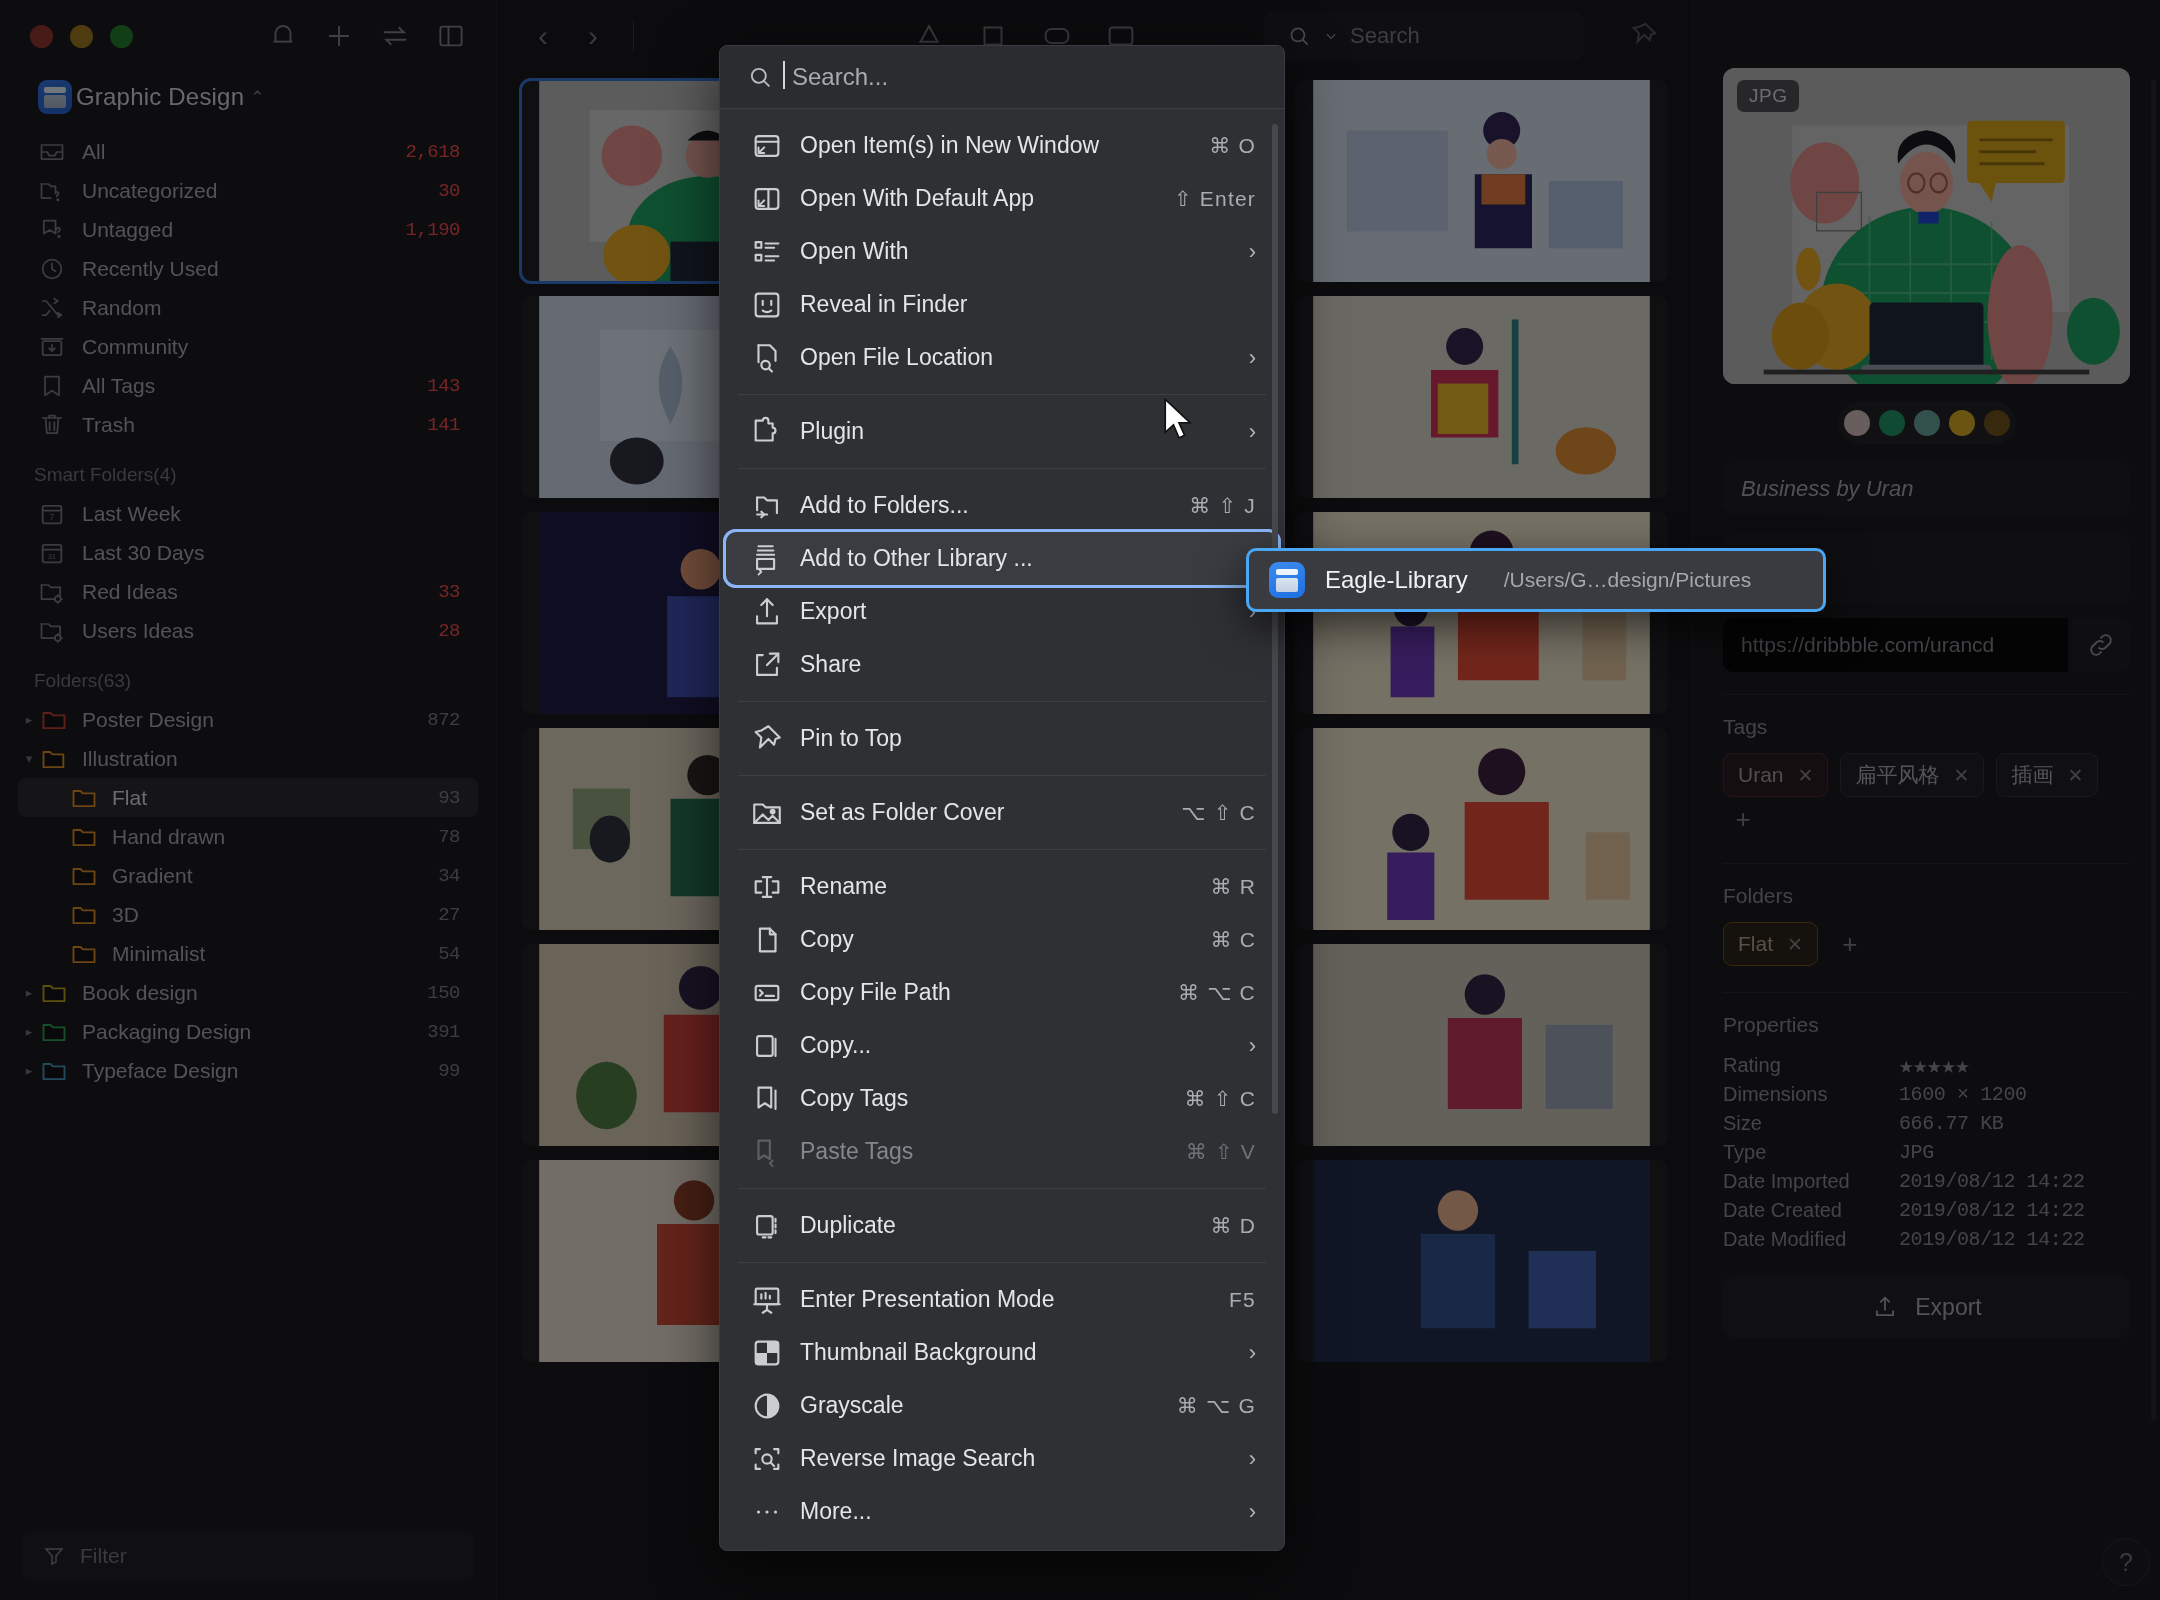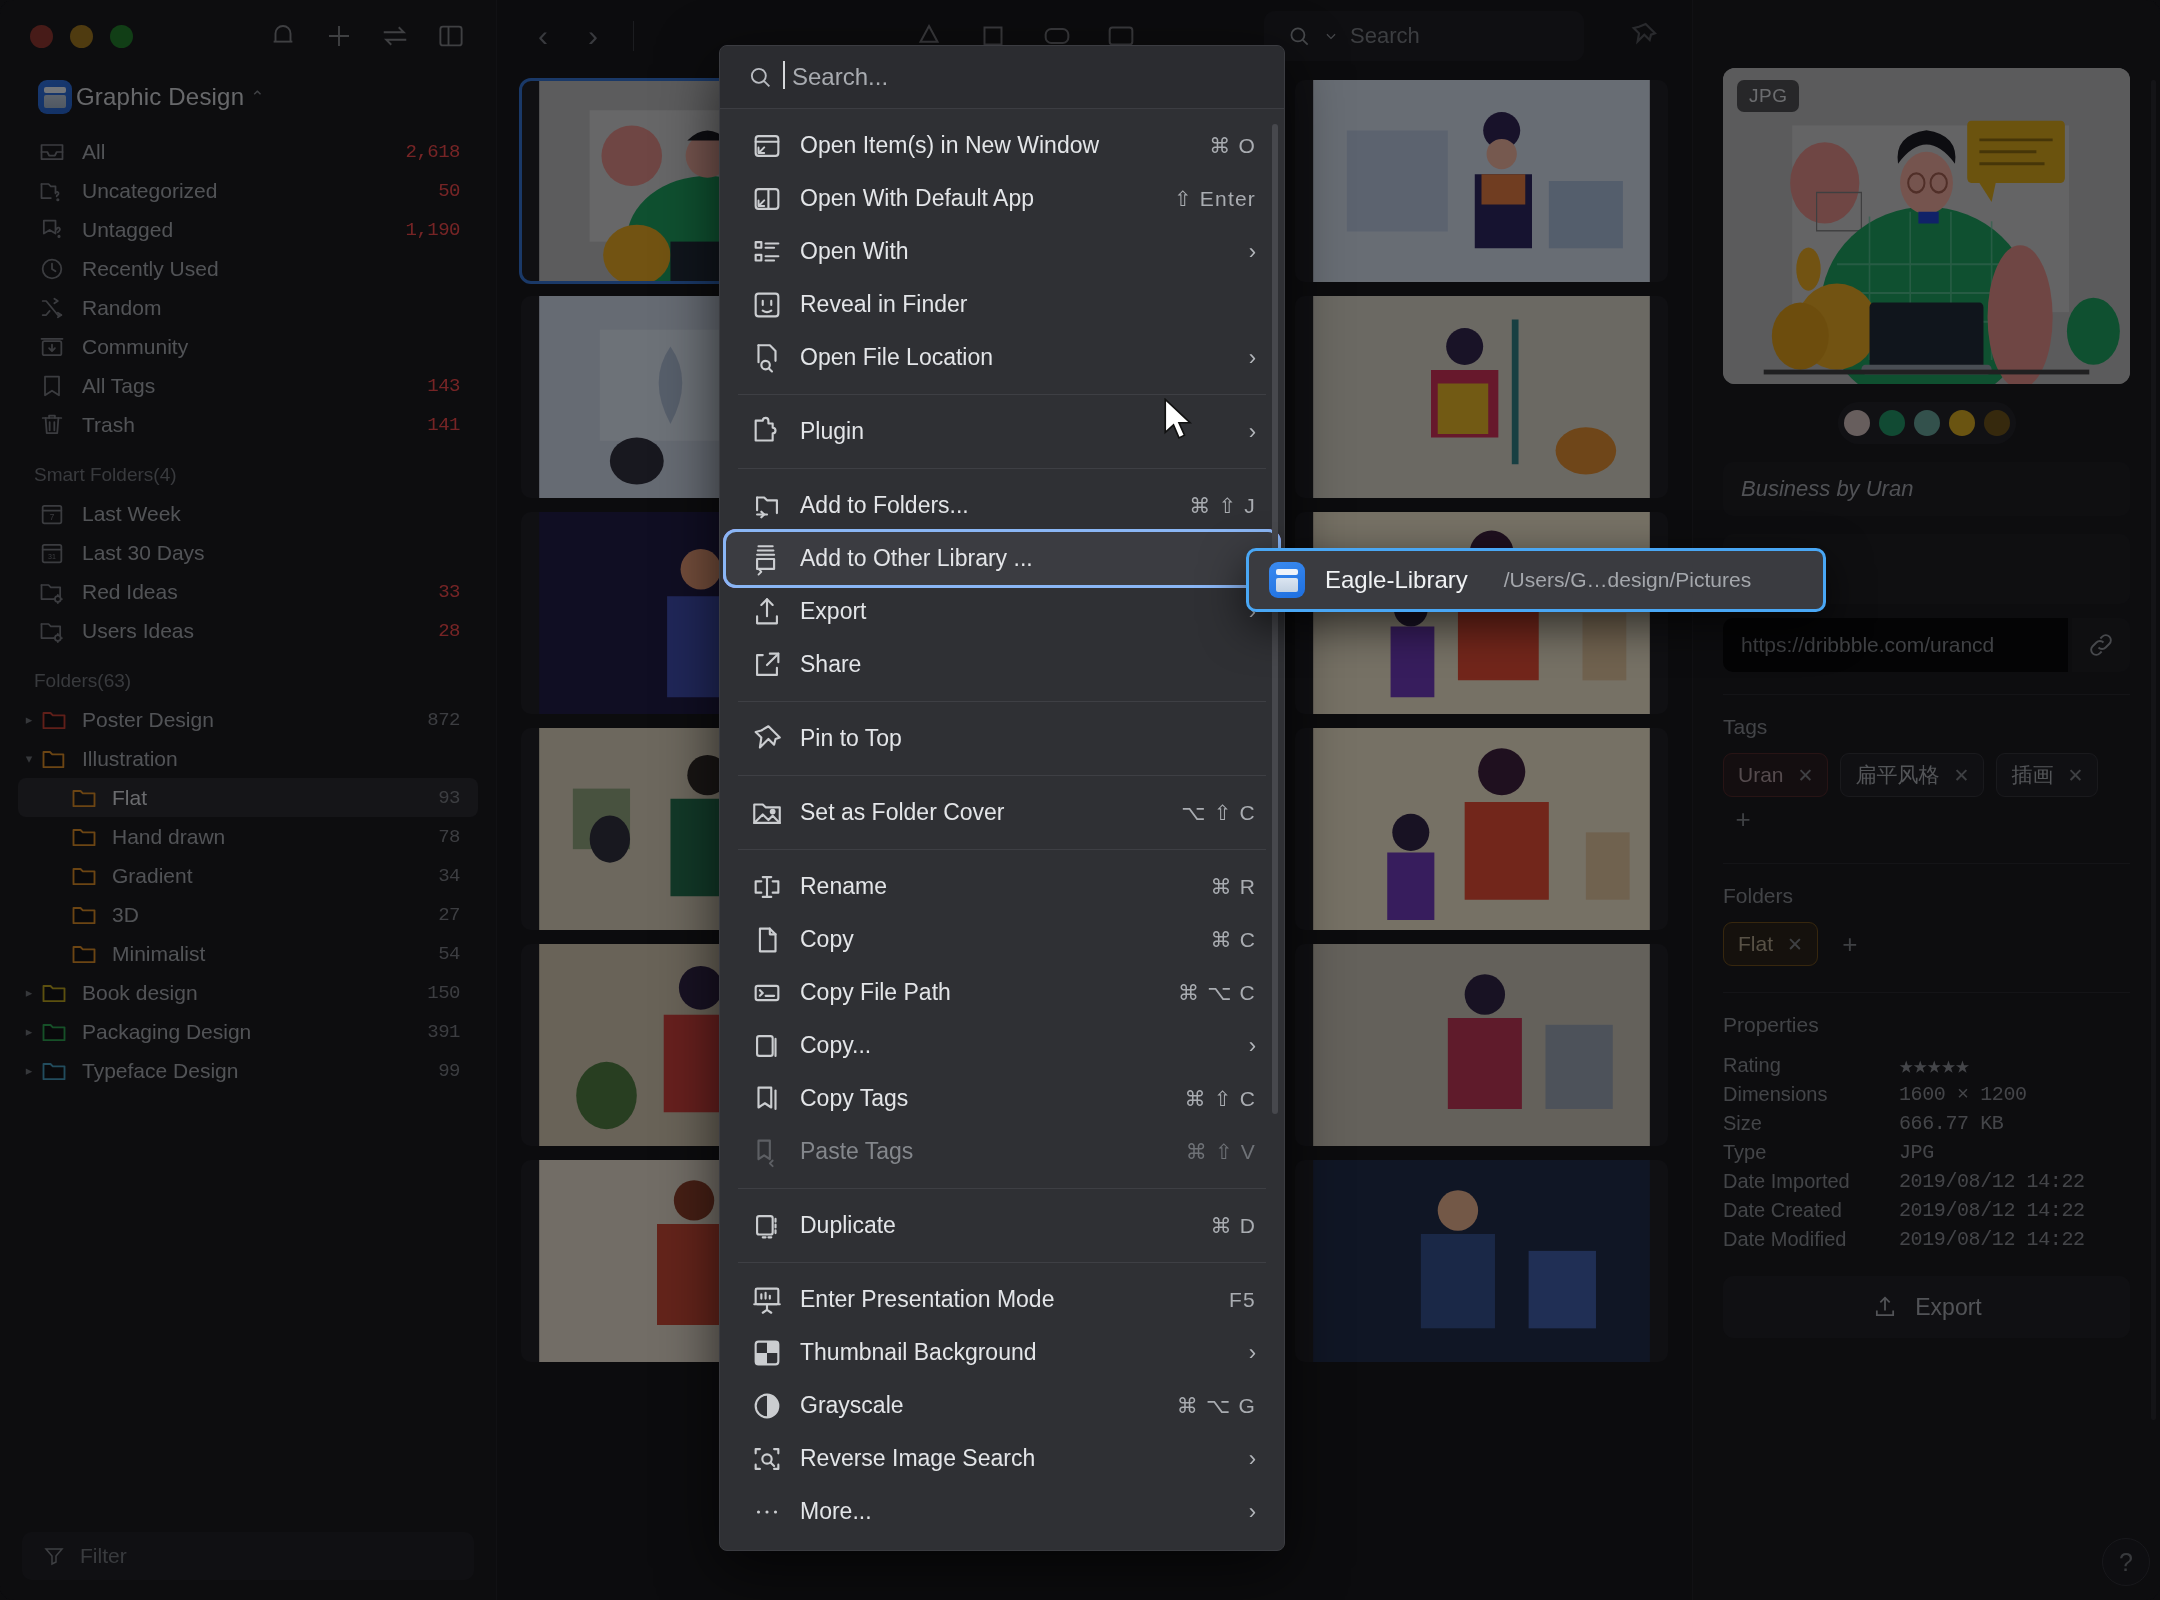--- a/index.html
+++ b/index.html
@@ -300,21 +300,21 @@
         <div class="navitem">
           <span class="ic">
             <svg viewBox="0 0 24 24" fill="none" stroke="#9a9da2" stroke-width="1.5" stroke-linecap="round" stroke-linejoin="round" style="width:100%;height:100%">
               <path d="M3 6h6l2 2h4v5"></path>
               <path d="M3 6v12h8"></path>
               <path d="M16 16.5c0-1 1.5-1 1.5-2a1.3 1.3 0 1 0-2.5-.4"></path>
               <circle cx="17" cy="19.5" r=".6" fill="#9a9da2"></circle>
             </svg>
           </span>
           <span class="lbl">Uncategorized</span>
-          <span class="cnt">50</span>
+          <span class="cnt">30</span>
         </div>
         <div class="navitem">
           <span class="ic">
             <svg viewBox="0 0 24 24" fill="none" stroke="#9a9da2" stroke-width="1.5" stroke-linecap="round" stroke-linejoin="round" style="width:100%;height:100%">
               <path d="M5 4h10v11l-5-3-5 3z"></path>
               <path d="M17 14c0-1 1.6-1 1.6-2a1.4 1.4 0 1 0-2.6-.5"></path>
               <circle cx="18" cy="17.5" r=".6" fill="#9a9da2"></circle>
             </svg>
           </span>
           <span class="lbl">Untagged</span>

